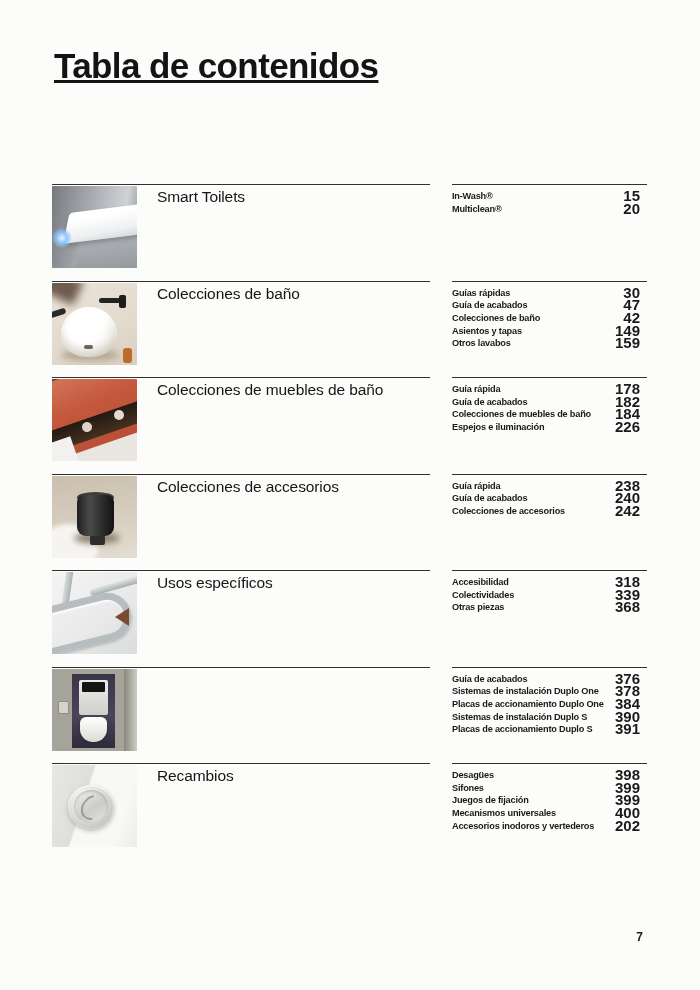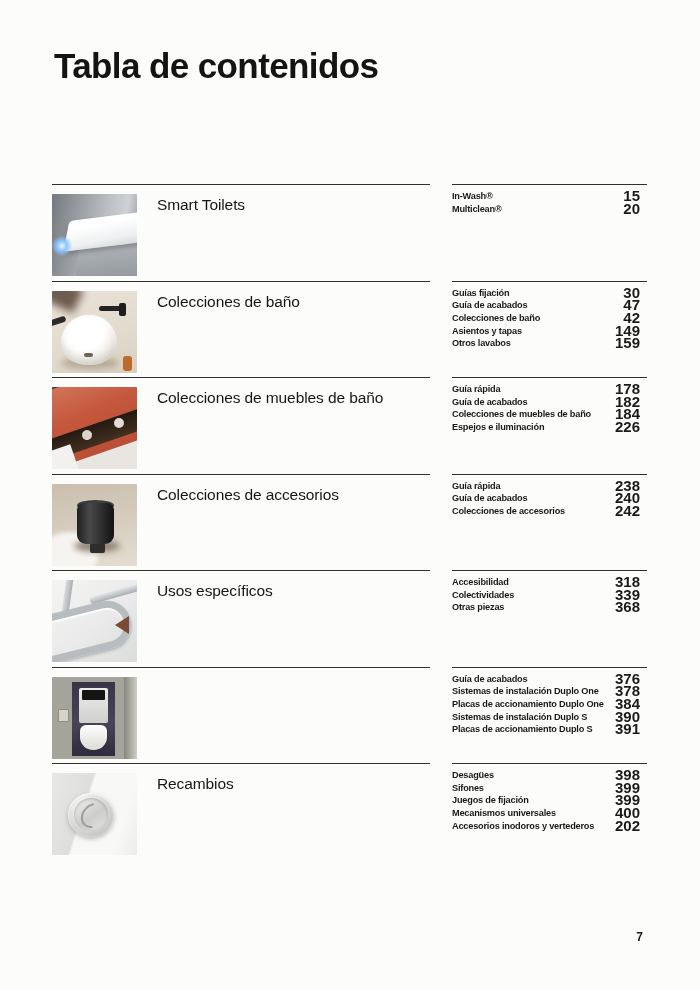--- a/index.html
+++ b/index.html
@@ -9,30 +9,30 @@
     font-family:"Liberation Sans","DejaVu Sans",sans-serif;
     color:#1a1a1a;
     position:relative;
     overflow:hidden;
   }
   .page { position:absolute; inset:0; }
 
   .doc-title {
     position:absolute; left:54px; top:46px;
     font-size:35px; font-weight:600; letter-spacing:-0.6px;
-    color:#141414; margin:0; line-height:1.15;
+    color:#141414; margin:0; line-height:1.15;text-decoration:underline;
   }
 
   .toc { position:absolute; left:52px; top:184px; width:595px; }
   .row {
     display:grid; grid-template-columns:378px 195px; column-gap:22px;
     height:96.5px; box-sizing:border-box;
   }
   .row .left, .row .right { border-top:1.5px solid #303030; box-sizing:border-box; }
-  .row .left { display:flex; gap:20px; padding-top:9px; }
+  .row .left { display:flex; gap:20px; padding-top:1px; }
   .row .right { padding-top:5px; }
 
   .thumb {
     flex:none; width:85px; height:82px; position:relative; overflow:hidden;
     border-radius:1px;
   }
   .thumb div { position:absolute; }
 
   .stitle {
     margin:0; padding-top:2px;
@@ -166,21 +166,21 @@
           <div class="handle"></div>
           <div class="shadow"></div>
           <div class="basin"></div>
           <div class="hole"></div>
           <div class="orange"></div>
         </div>
         <h2 class="stitle">Colecciones de baño</h2>
       </div>
       <div class="right">
         <div class="entry">
-          <span class="entry-label">Guías fijación</span>
+          <span class="entry-label">Guías rápidas</span>
           <span class="entry-page">30</span>
         </div>
         <div class="entry">
           <span class="entry-label">Guía de acabados</span>
           <span class="entry-page">47</span>
         </div>
         <div class="entry">
           <span class="entry-label">Colecciones de baño</span>
           <span class="entry-page">42</span>
         </div>

